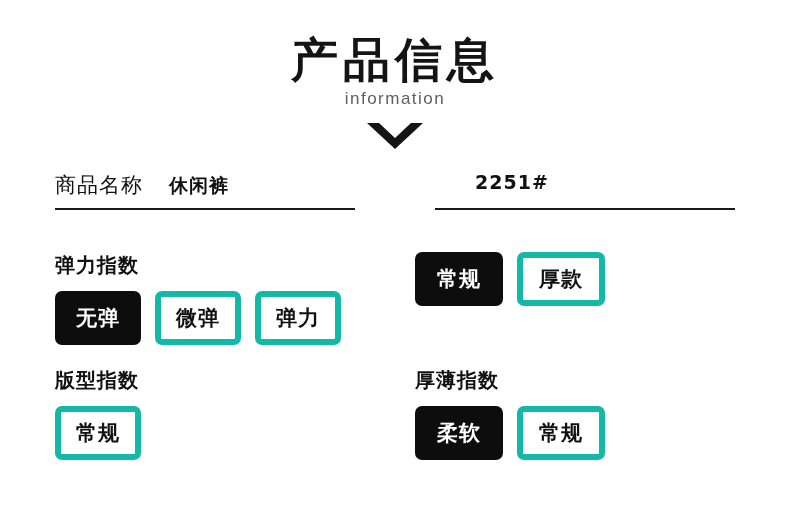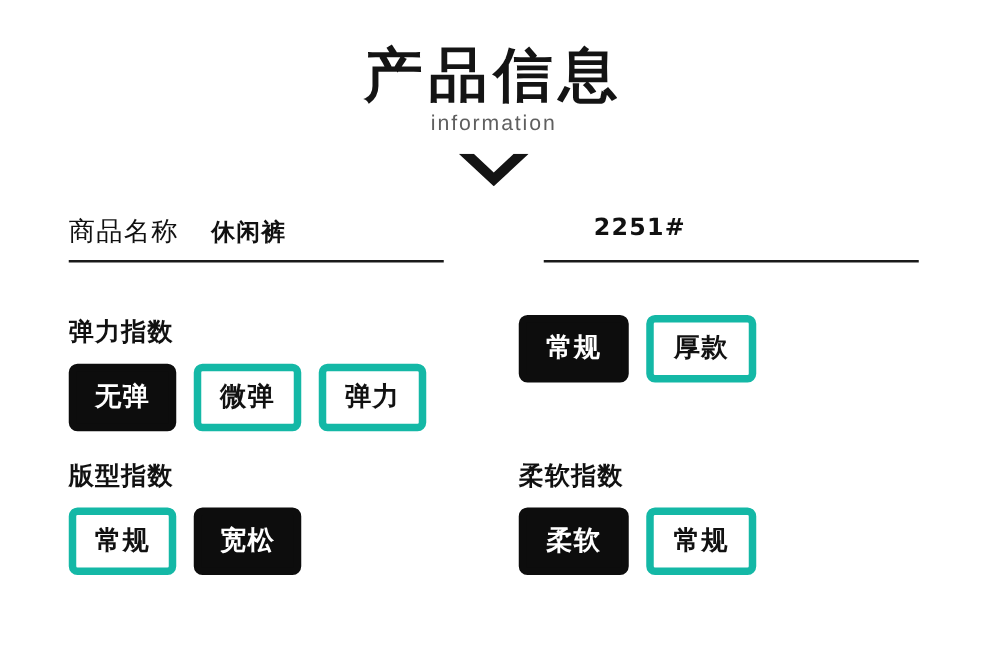--- a/index.html
+++ b/index.html
@@ -168,26 +168,25 @@
       <div class="options">
         <div class="opt selected">常规</div>
         <div class="opt">厚款</div>
       </div>
     </div>
 
     <div class="group col-left">
       <div class="group-label">版型指数</div>
       <div class="options">
         <div class="opt">常规</div>
-        <div class="opt selected">宽松</div>
       </div>
     </div>
 
     <div class="group col-right">
-      <div class="group-label">柔软指数</div>
+      <div class="group-label">厚薄指数</div>
       <div class="options">
         <div class="opt selected">柔软</div>
         <div class="opt">常规</div>
       </div>
     </div>
 
   </div>
 </div>
 
 </body></html>

